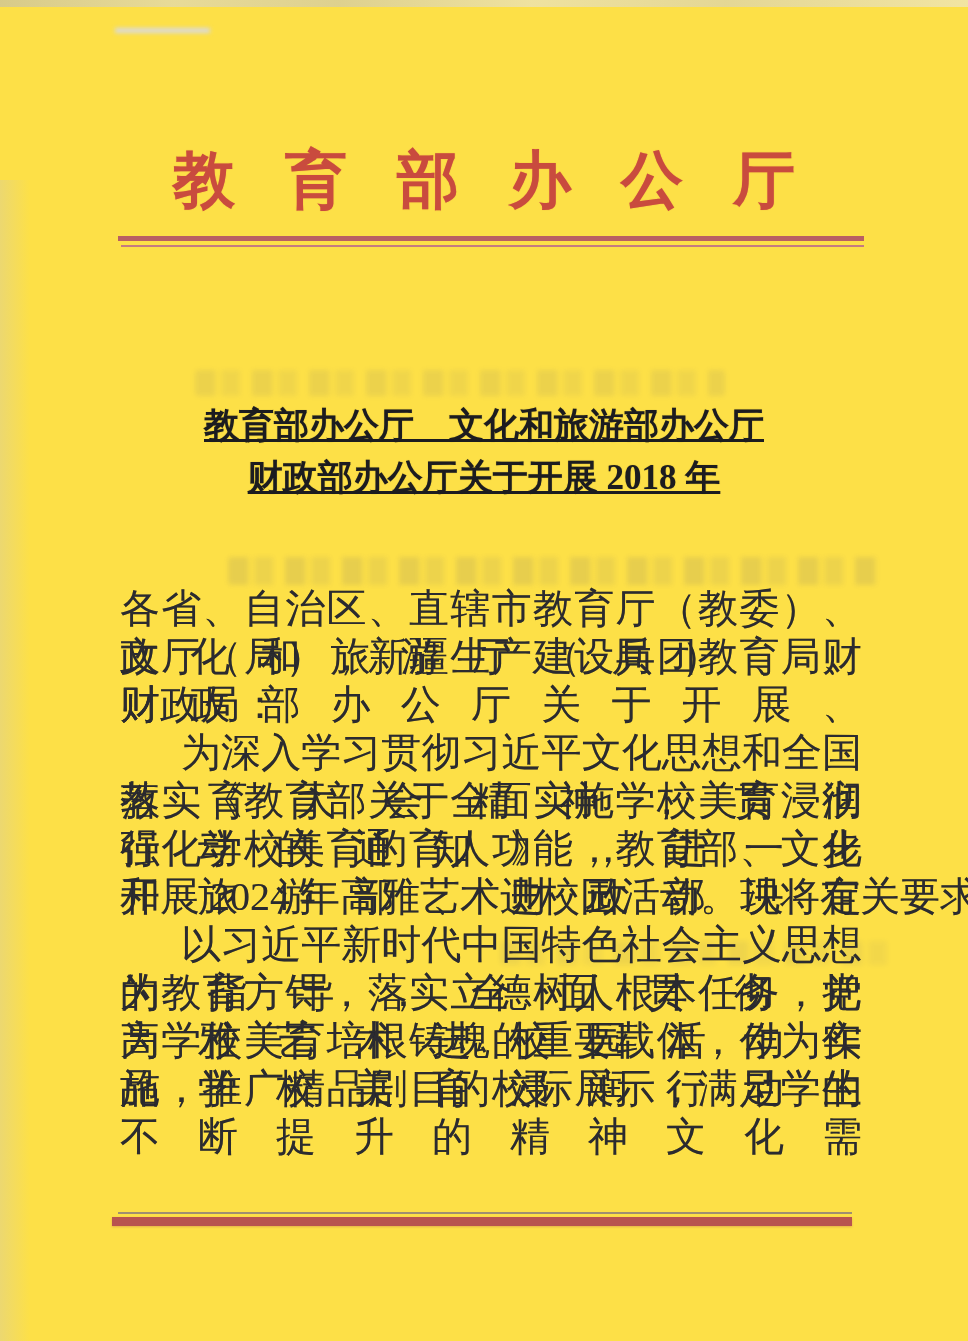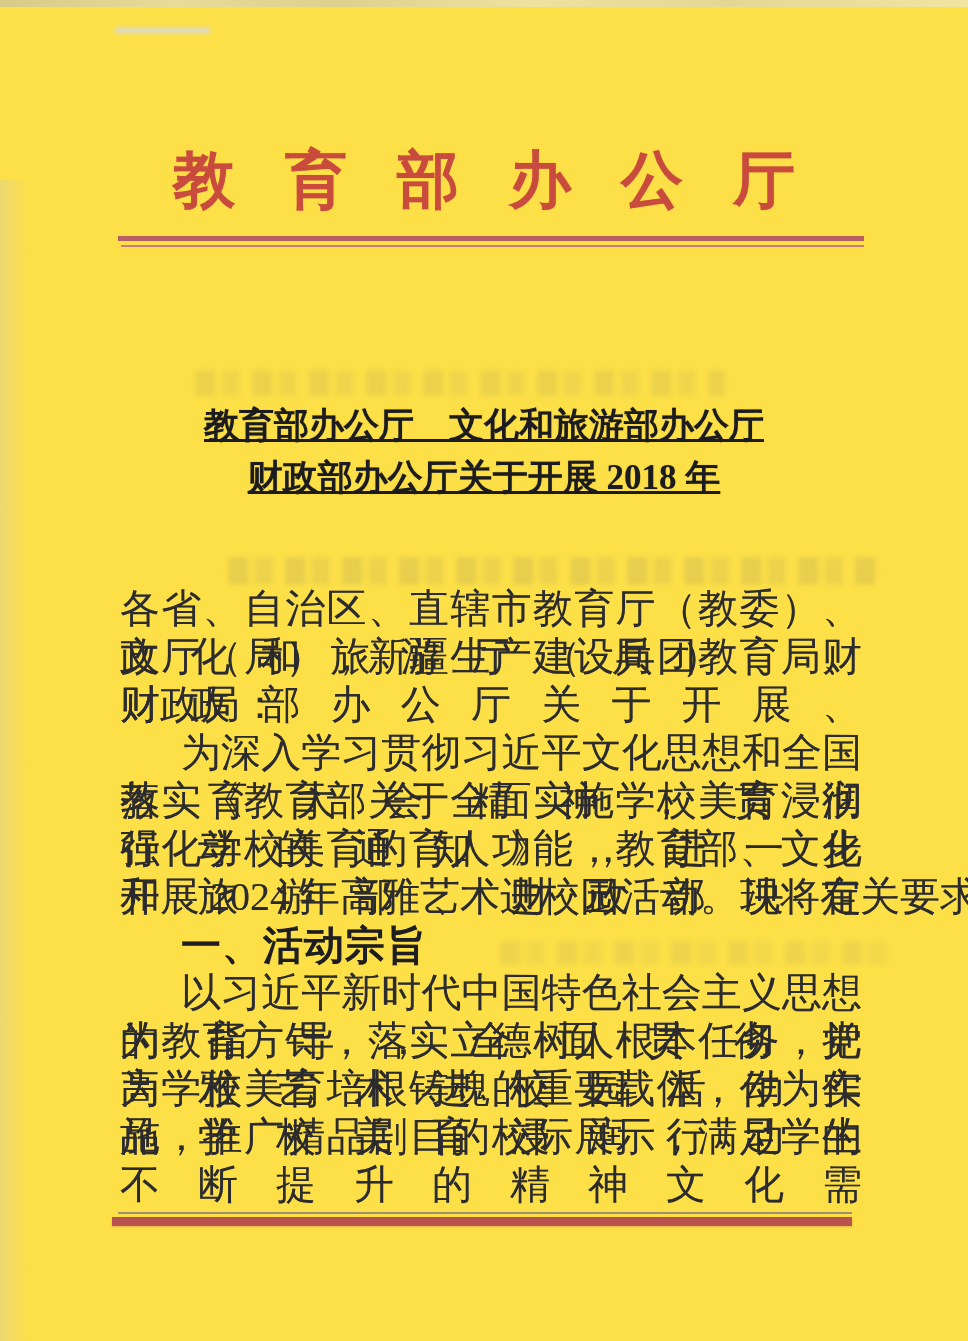--- a/index.html
+++ b/index.html
@@ -122,21 +122,20 @@
   <div class="body-text">
     <div class="bline j">各省、自治区、直辖市教育厅（教委）、文化和旅游厅（局）、财</div>
     <div class="bline j">政厅（局），新疆生产建设兵团教育局、财政部办公厅关于开展、</div>
     <div class="bline">财政局：</div>
 
     <div class="bline j ind">为深入学习贯彻习近平文化思想和全国教育大会精神，贯彻</div>
     <div class="bline j">落实《教育部关于全面实施学校美育浸润行动的通知》，进一步</div>
     <div class="bline j">强化学校美育的育人功能，教育部、文化和旅游部、财政部决定</div>
     <div class="bline">开展 2024 年高雅艺术进校园活动。现将有关要求通知如下。</div>
 
-    <div class="bline hd ind">一、活动宗旨</div>
 
     <div class="bline j ind">以习近平新时代中国特色社会主义思想为指导，全面贯彻党</div>
     <div class="bline j">的教育方针，落实立德树人根本任务，把高雅艺术进校园活动作</div>
     <div class="bline j">为学校美育培根铸魂的重要载体，作为实施学校美育浸润行动的</div>
     <div class="bline j">品，推广精品剧目的校际展示，满足学生不断提升的精神文化需</div>
   </div>
 
   <div class="footer-thin"></div>
   <div class="footer-red"></div>
 

